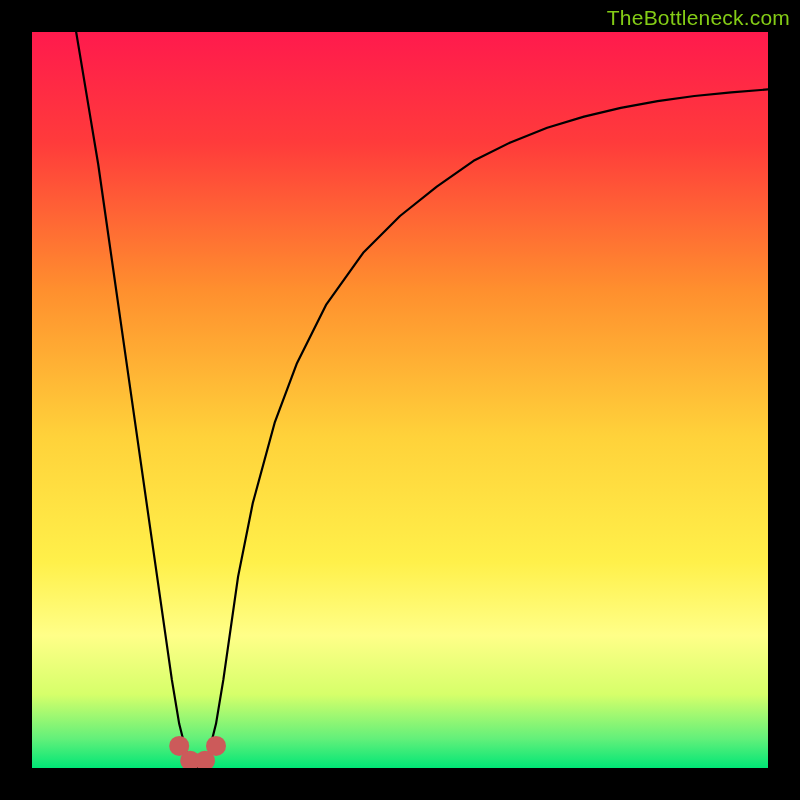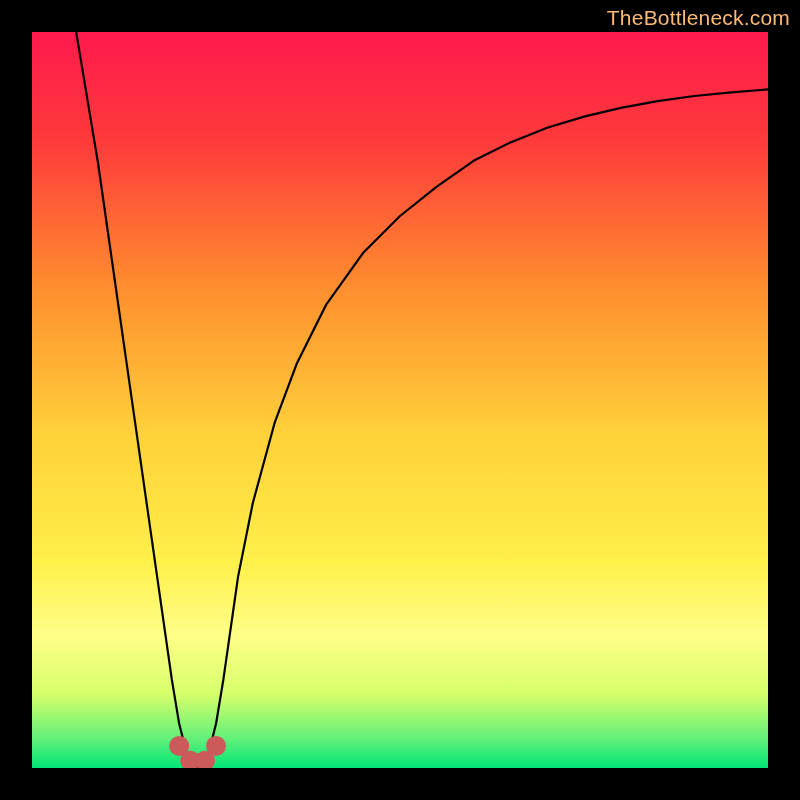--- a/index.html
+++ b/index.html
@@ -24,21 +24,21 @@
     left: 32px;
     top: 32px;
     width: 736px;
     height: 736px;
     overflow: hidden;
   }
   .watermark {
     position: absolute;
     top: 6px;
     right: 10px;
-    color: #fdba74;
+    color: #84cc16;
     font-size: 21px;
     font-weight: 500;
     letter-spacing: 0.2px;
     user-select: none;
   }
   svg {
     display: block;
   }
 </style>
 </head>

